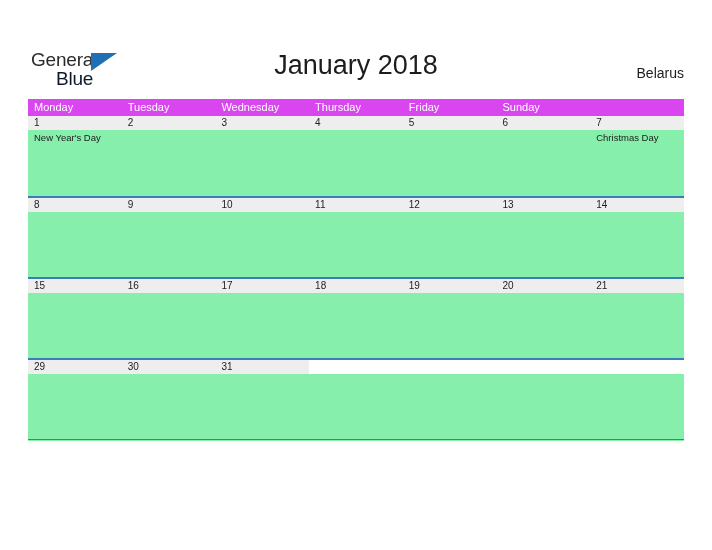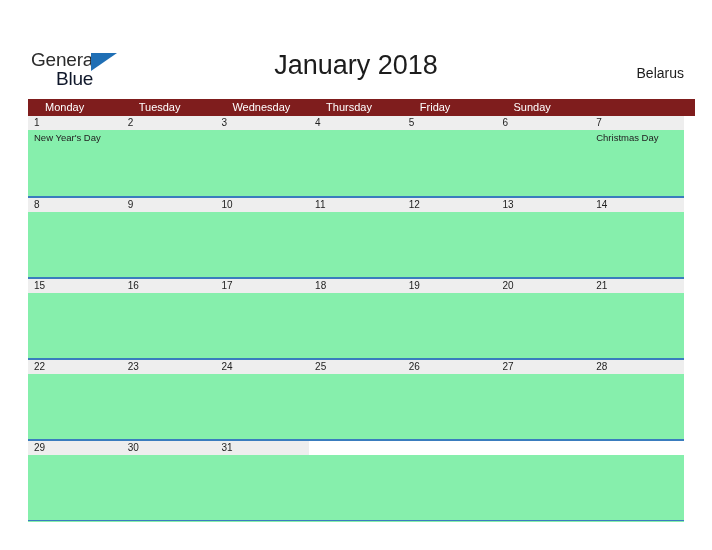--- a/index.html
+++ b/index.html
@@ -92,22 +92,21 @@
     position: absolute;
     left: 28px;
     top: 79px;
     width: 656px;
   }
 
   .weekday-row {
     display: flex;
     width: 656px;
     height: 17px;
-    background: #7f1d1d;
-    padding-left: 11px;
+    background: #d946ef;
   }
   .weekday-cell {
     width: 93.714px;
     box-sizing: border-box;
     padding-left: 6px;
     color: #ffffff;
     font-size: 11px;
     line-height: 17px;
     white-space: nowrap;
     overflow: hidden;
@@ -263,41 +262,20 @@
             <div class="event-cell"></div>
             <div class="event-cell"></div>
             <div class="event-cell"></div>
             <div class="event-cell"></div>
             <div class="event-cell"></div>
           </div>
           <div class="bottom-rule"></div>
         </div>
         <div class="week-row">
           <div class="daynum-band">
-            <div class="daynum-cell">22</div>
-            <div class="daynum-cell">23</div>
-            <div class="daynum-cell">24</div>
-            <div class="daynum-cell">25</div>
-            <div class="daynum-cell">26</div>
-            <div class="daynum-cell">27</div>
-            <div class="daynum-cell">28</div>
-          </div>
-          <div class="events-band">
-            <div class="event-cell"></div>
-            <div class="event-cell"></div>
-            <div class="event-cell"></div>
-            <div class="event-cell"></div>
-            <div class="event-cell"></div>
-            <div class="event-cell"></div>
-            <div class="event-cell"></div>
-          </div>
-          <div class="bottom-rule"></div>
-        </div>
-        <div class="week-row">
-          <div class="daynum-band">
             <div class="daynum-cell">29</div>
             <div class="daynum-cell">30</div>
             <div class="daynum-cell">31</div>
             <div class="daynum-cell empty"></div>
             <div class="daynum-cell empty"></div>
             <div class="daynum-cell empty"></div>
             <div class="daynum-cell empty"></div>
           </div>
           <div class="events-band">
             <div class="event-cell"></div>

